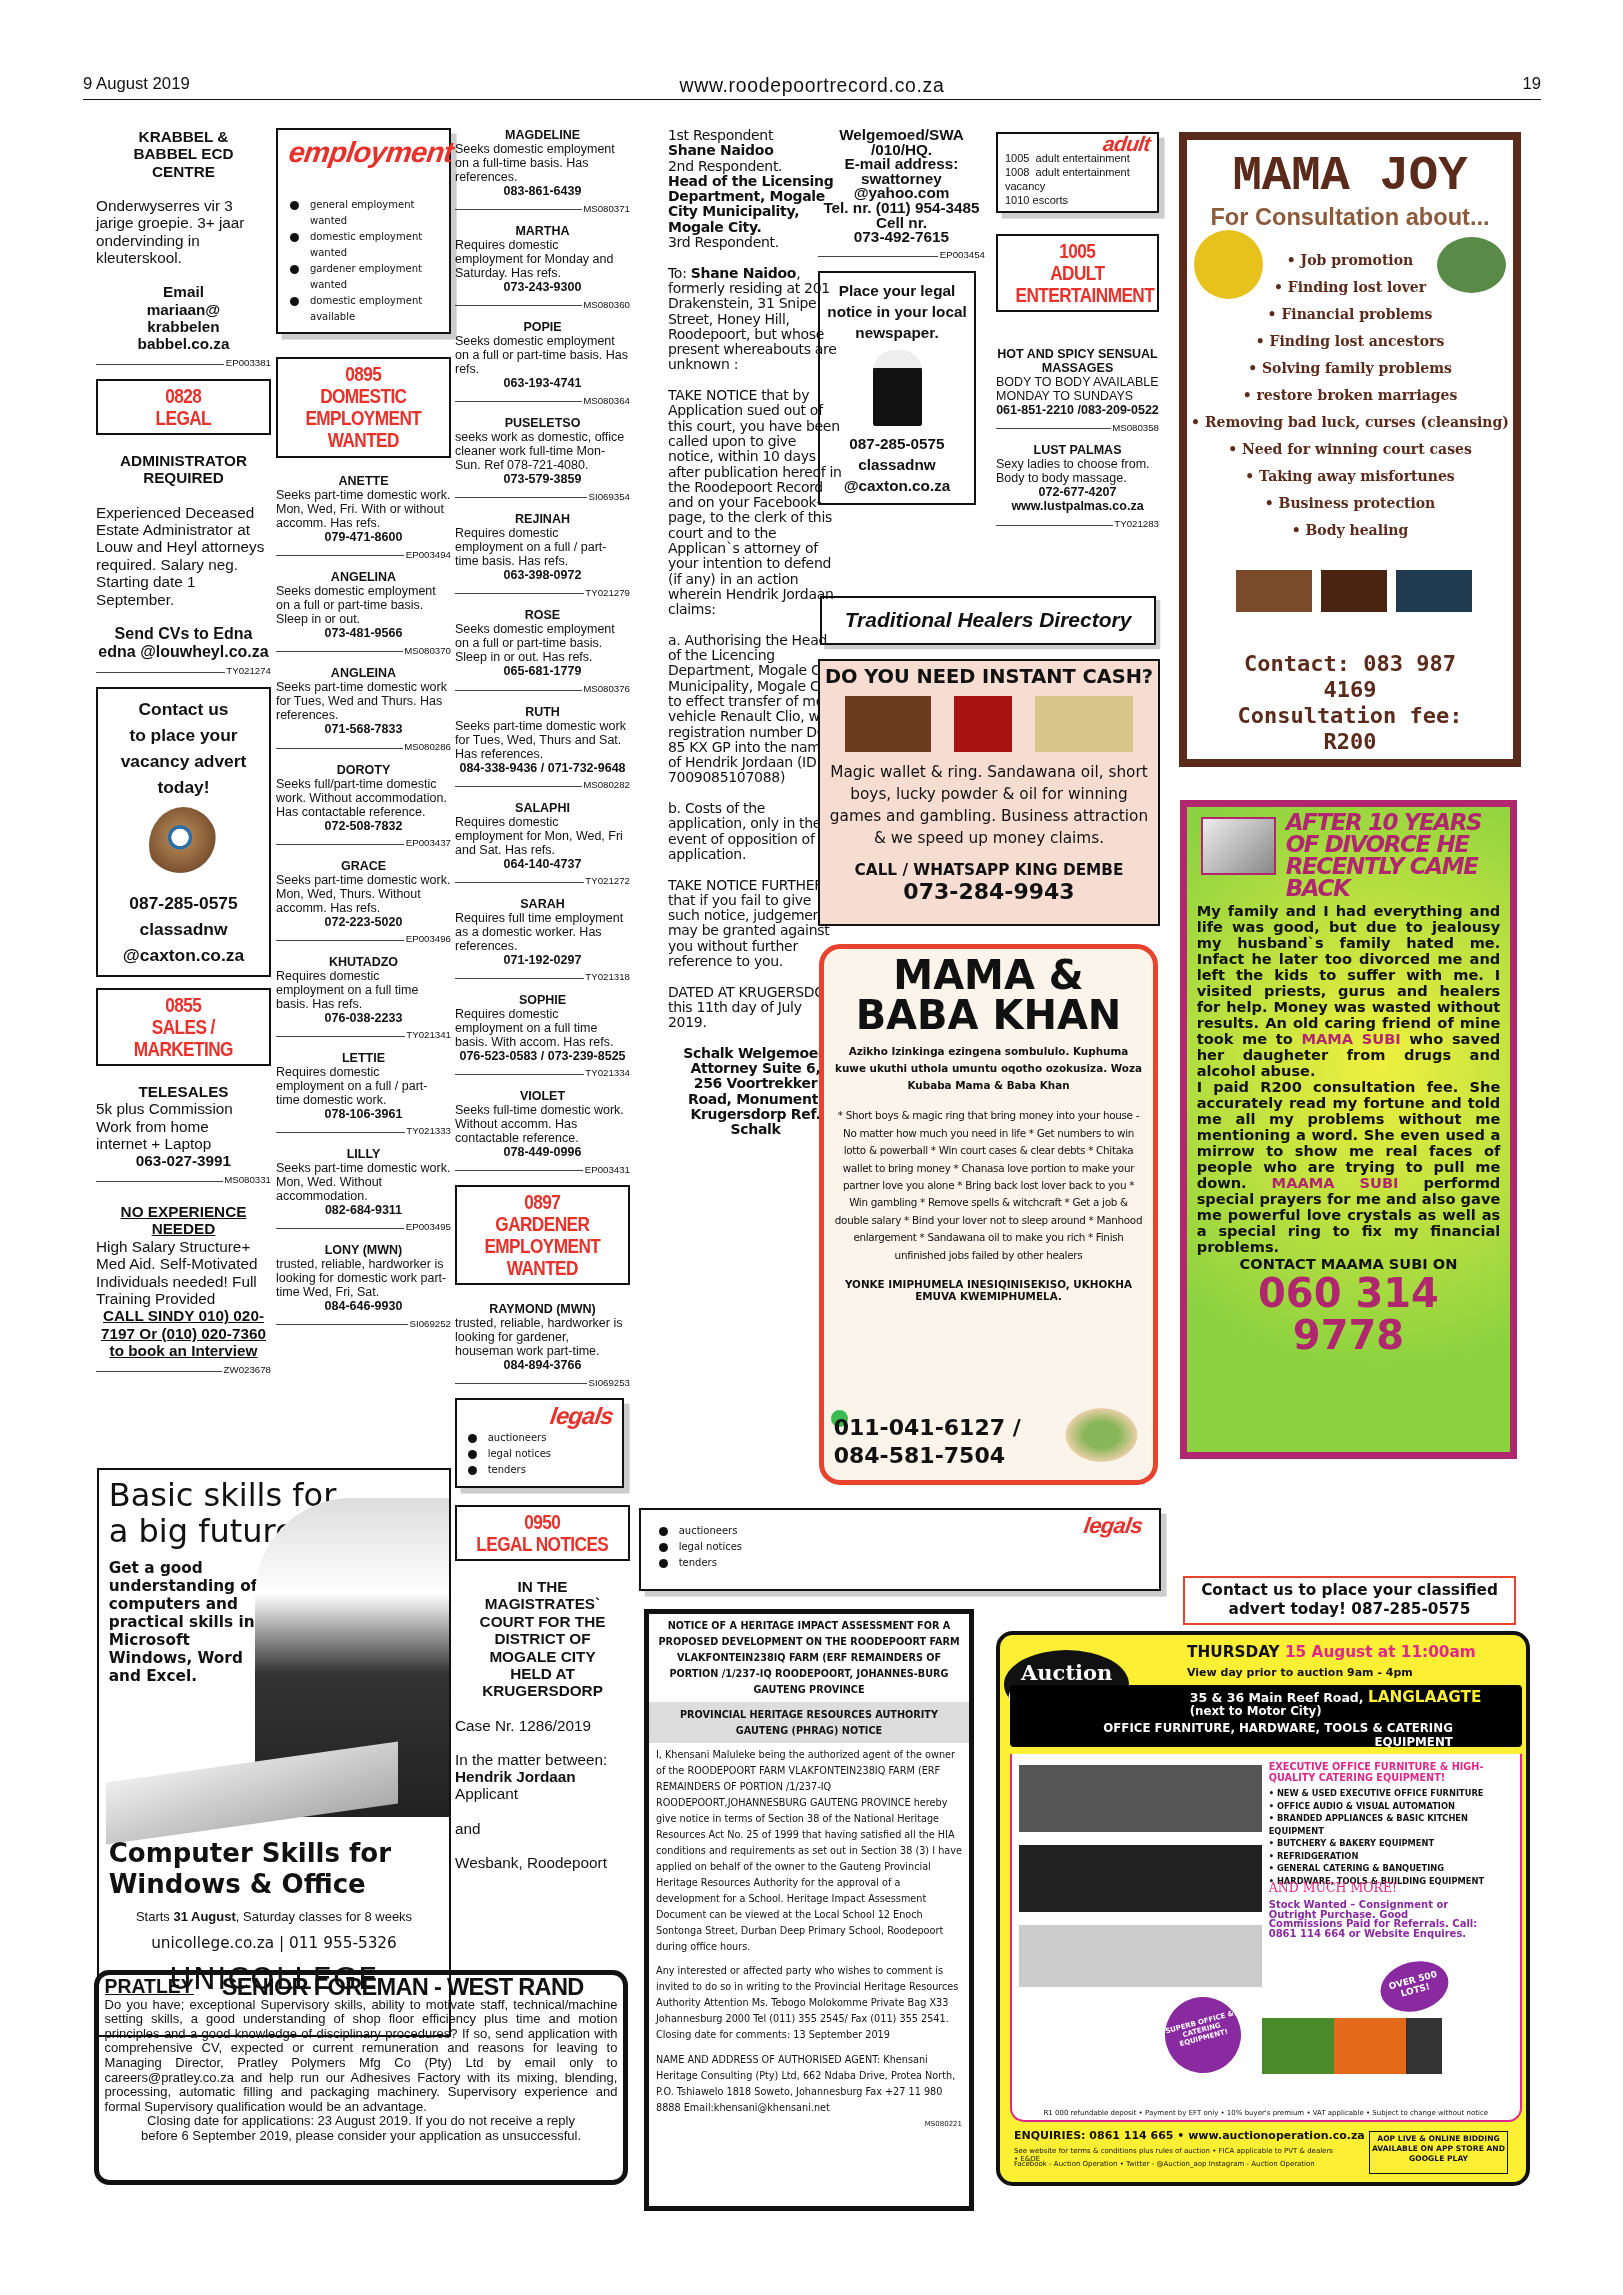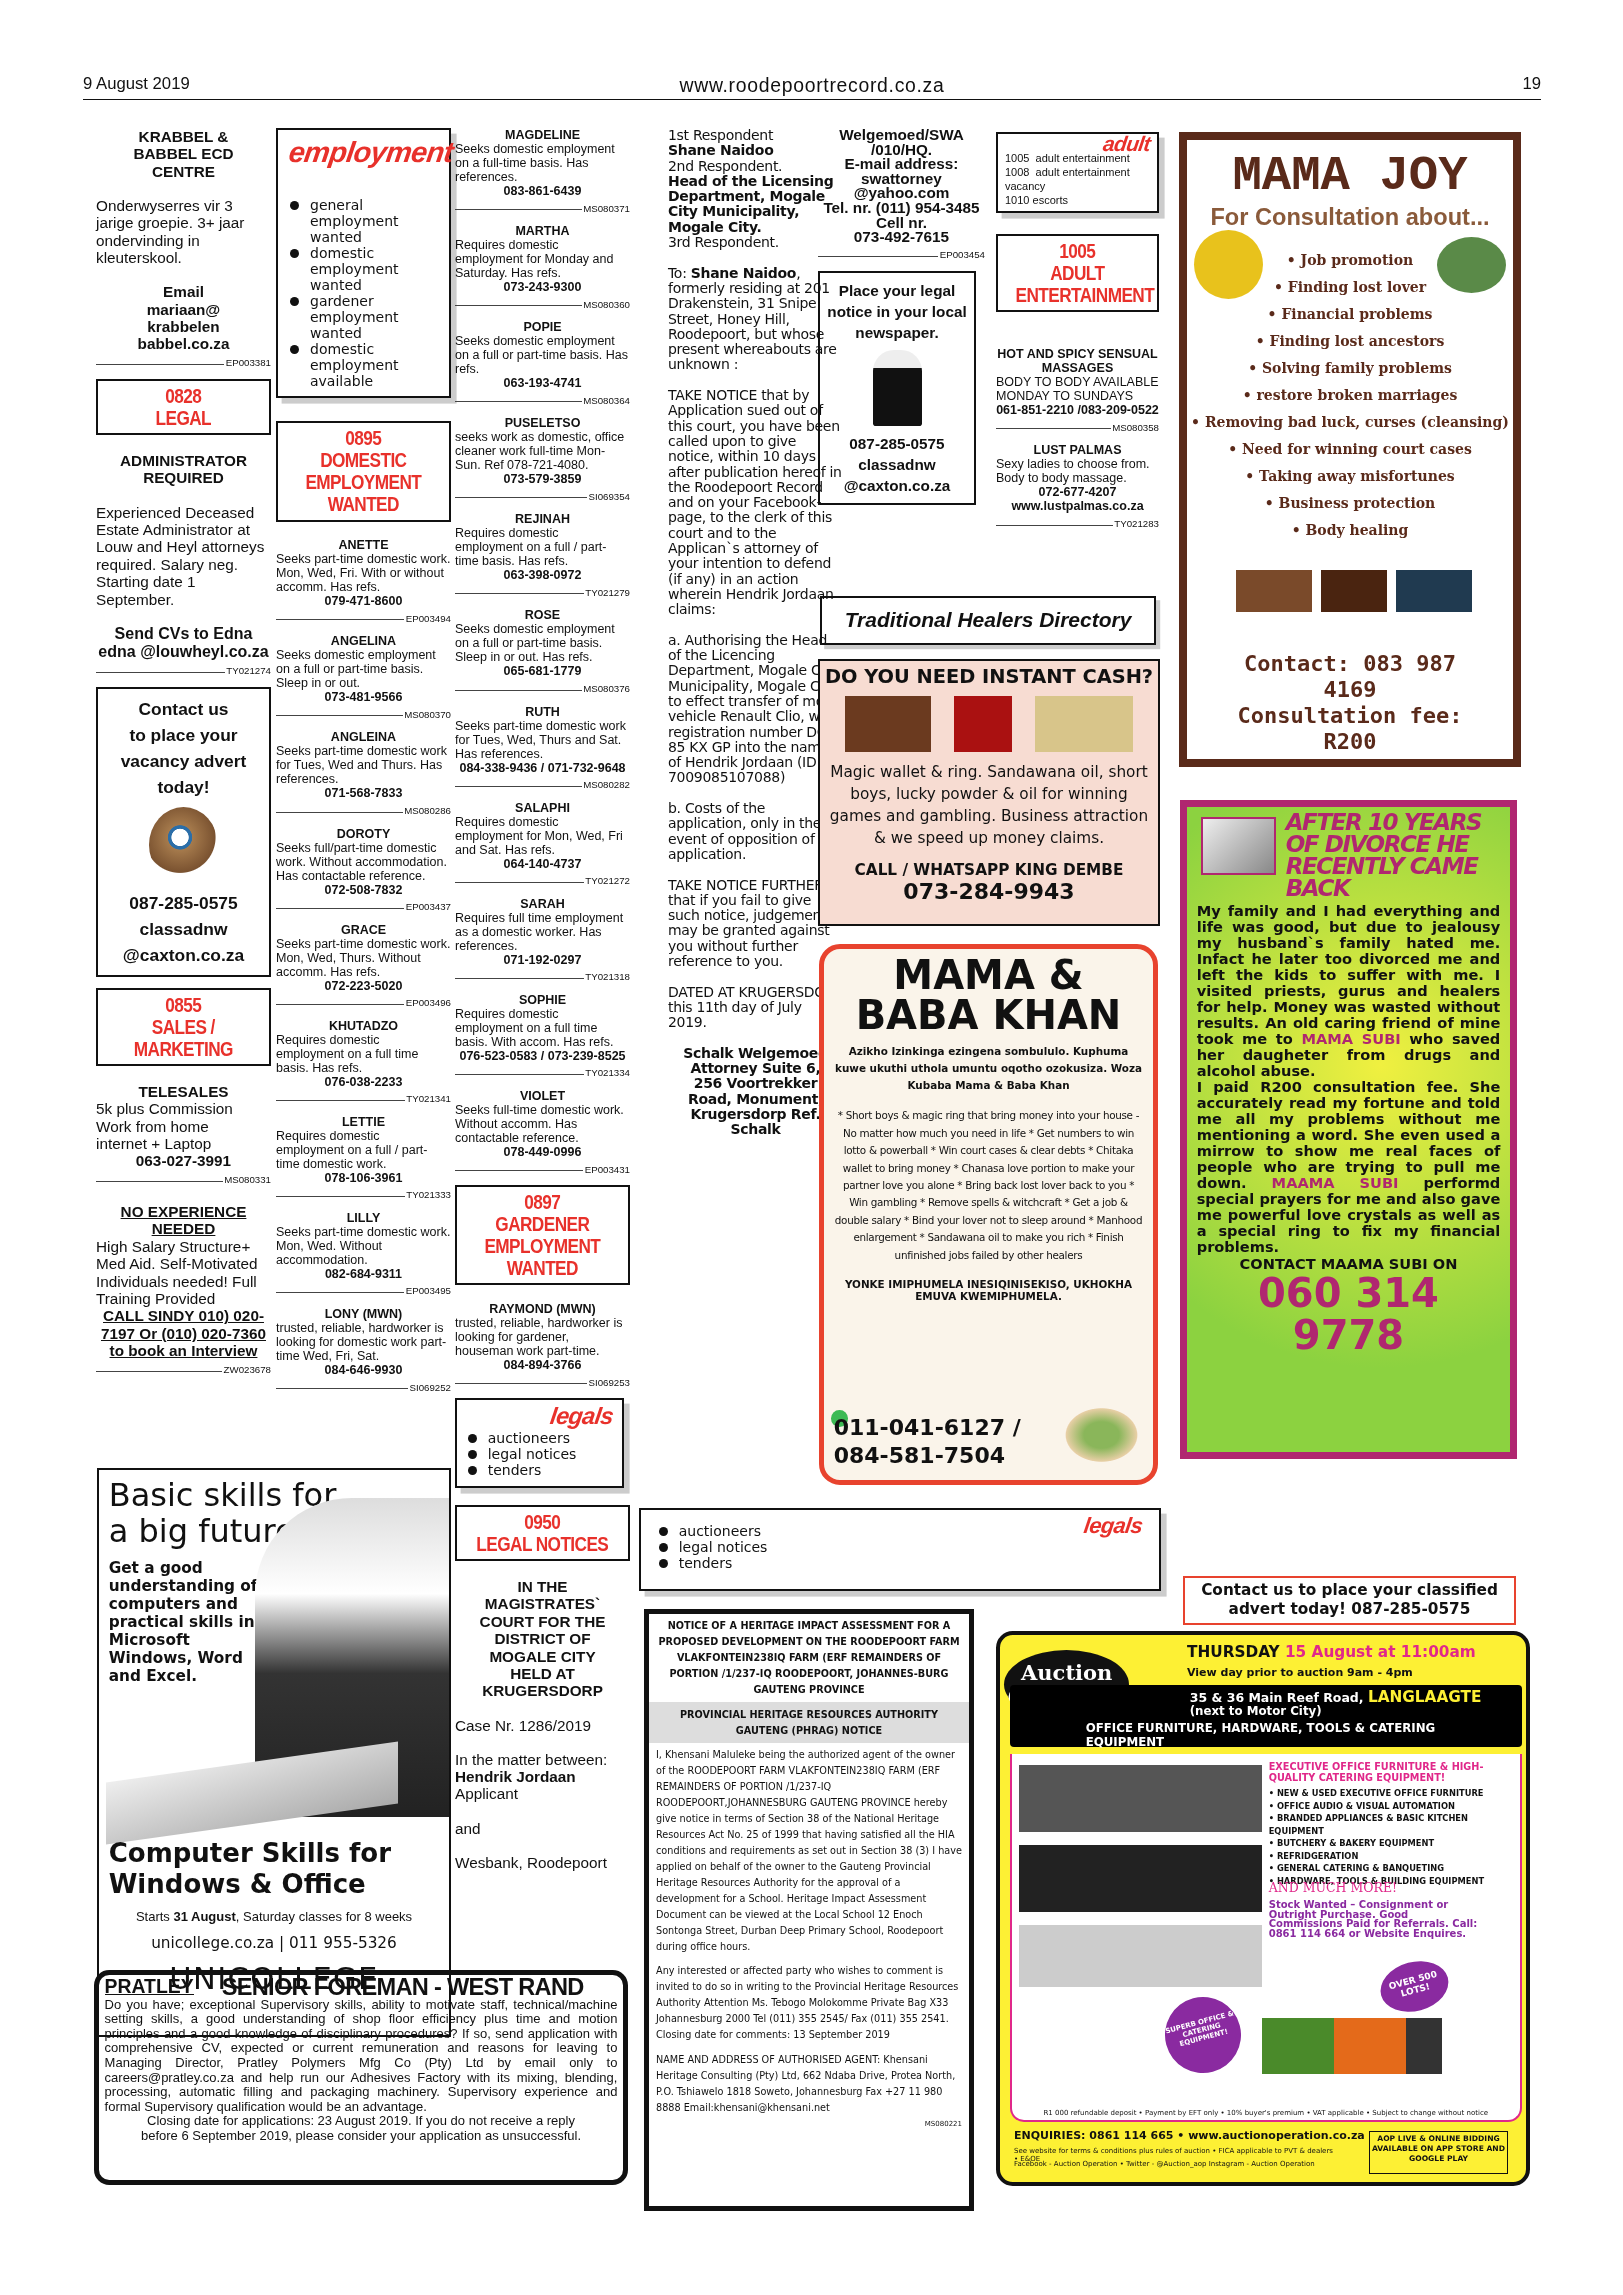--- a/index.html
+++ b/index.html
@@ -18,21 +18,21 @@
 .ctr{text-align:center}
 .b{font-weight:bold}
 .t20{font-size:16px;line-height:18px}
 .t22{font-size:15.3px;line-height:17.4px}
 .ref{border-bottom:1px solid #444;text-align:right;font-size:9.7px;line-height:9.7px;margin:1.4px 0 14px}
 .ref span{background:#fff;position:relative;top:4.2px;padding-left:1.4px}
 .catbox{border:2.8px solid #111;text-align:center;color:#e8312b;font-family:"Liberation Sans",sans-serif;font-weight:bold;font-stretch:condensed;letter-spacing:-0.7px;margin-bottom:16.7px;padding:4.2px}
 .catbox div{font-size:21px;line-height:22px;transform:scaleX(.82)}
 .shadowbox{border:2.1px solid #111;box-shadow:5.6px 5.6px 0 #ccc;background:#fff}
 .script{color:#e8312b;font-style:italic;font-weight:bold;font-size:29px;text-align:right;letter-spacing:-0.7px;transform:skewX(-8deg)}
-.bul{list-style:none;font-family:"DejaVu Sans",sans-serif;font-size:14px;line-height:16px}
+.bul{list-style:none;font-family:"DejaVu Sans",sans-serif;font-size:10px;line-height:16px}
 .bul li{padding-left:21px;position:relative}
 .bul li:before{content:"";position:absolute;left:1.4px;top:4.2px;width:9px;height:9px;border-radius:50%;background:#111}
 .ad{margin-bottom:2.8px}
 .ad .nm{font-weight:bold;text-align:center;font-size:12.5px;line-height:14px}
 .ad .tx{font-size:12.5px;line-height:14px}
 .ad .ph{font-weight:bold;text-align:center;font-size:12.5px;line-height:14px}
 .contact{border:2.8px solid #111;text-align:center;font-weight:bold;padding:7px 2.8px;font-size:17.4px;line-height:26px}
 .ph-img{width:69px;height:76px;margin:7px auto;border-radius:50%;background:radial-gradient(circle at 45% 40%,#fff 8.3px,#2b6ea8 9px,#2b6ea8 11.8px,#a57a4c 12.5px,#7a5230 35px,transparent 36px)}
 </style>
 </head>
@@ -434,21 +434,21 @@
 <div class="abs" style="top:1631px;left:996px;width:534px;height:555px;border:4.2px solid #111;border-radius:16.7px;background:#fdf034;overflow:hidden;font-family:'DejaVu Sans',sans-serif">
   <div style="position:absolute;left:4.2px;top:15.3px;width:125px;height:69px;border-radius:50%;background:#111;color:#fff;text-align:center;font-family:'DejaVu Serif',serif;font-weight:bold;font-size:21px;line-height:23.6px;padding-top:11px">
     <div>Auction</div>
       <div>Operation</div>
   </div>
   <div style="position:absolute;left:187px;top:8.3px;font-weight:bold;font-size:15.3px"><span>THURSDAY</span> <span style="color:#e0288a">15 August at 11:00am</span></div>
   <div style="position:absolute;left:187px;top:30.5px;font-weight:bold;font-size:11px">View day prior to auction 9am - 4pm</div>
   <div style="position:absolute;left:9.7px;right:4.2px;top:50px;height:62px;background:#000000;border-radius:4px;color:#fff;font-weight:bold">
     <div style="position:absolute;left:180px;top:2.8px;font-size:12.5px"><span>35 &amp; 36 Main Reef Road,</span> <span style="color:#fdf034;font-size:15.3px">LANGLAAGTE</span></div>
     <div style="position:absolute;left:180px;top:19.4px;font-size:11.8px">(next to Motor City)</div>
-    <div style="position:absolute;left:76px;right:69px;top:36px;text-align:left;font-size:11.8px;line-height:14px">OFFICE FURNITURE, HARDWARE, TOOLS &amp; CATERING EQUIPMENT</div>
+    <div style="position:absolute;left:76px;right:69px;top:36px;text-align:right;font-size:11.8px;line-height:14px">OFFICE FURNITURE, HARDWARE, TOOLS &amp; CATERING EQUIPMENT</div>
   </div>
   <div style="position:absolute;left:9.7px;right:4.2px;top:119px;height:368px;background:#fff;border-radius:0 0 14px 14px;border:2.8px solid #e0288a;border-top:none">
     <div style="position:absolute;left:7px;top:11px;width:243px;height:222px;background:linear-gradient(#555 0 30%,transparent 30% 36%,#222 36% 66%,transparent 66% 72%,#ccc 72% 100%)"></div>
     <div style="position:absolute;left:257px;top:7px;right:7px;color:#e0288a;font-weight:bold;font-size:9.7px">EXECUTIVE OFFICE FURNITURE &amp; HIGH-QUALITY CATERING EQUIPMENT!</div>
     <ul id="auctionlist" style="position:absolute;left:257px;top:33px;right:4.2px;list-style:none;font-weight:bold;font-size:8.3px;line-height:12.5px">
         <li>• NEW &amp; USED EXECUTIVE OFFICE FURNITURE</li>
         <li>• OFFICE AUDIO &amp; VISUAL AUTOMATION</li>
         <li>• BRANDED APPLIANCES &amp; BASIC KITCHEN EQUIPMENT</li>
         <li>• BUTCHERY &amp; BAKERY EQUIPMENT</li>
         <li>• REFRIDGERATION</li>

